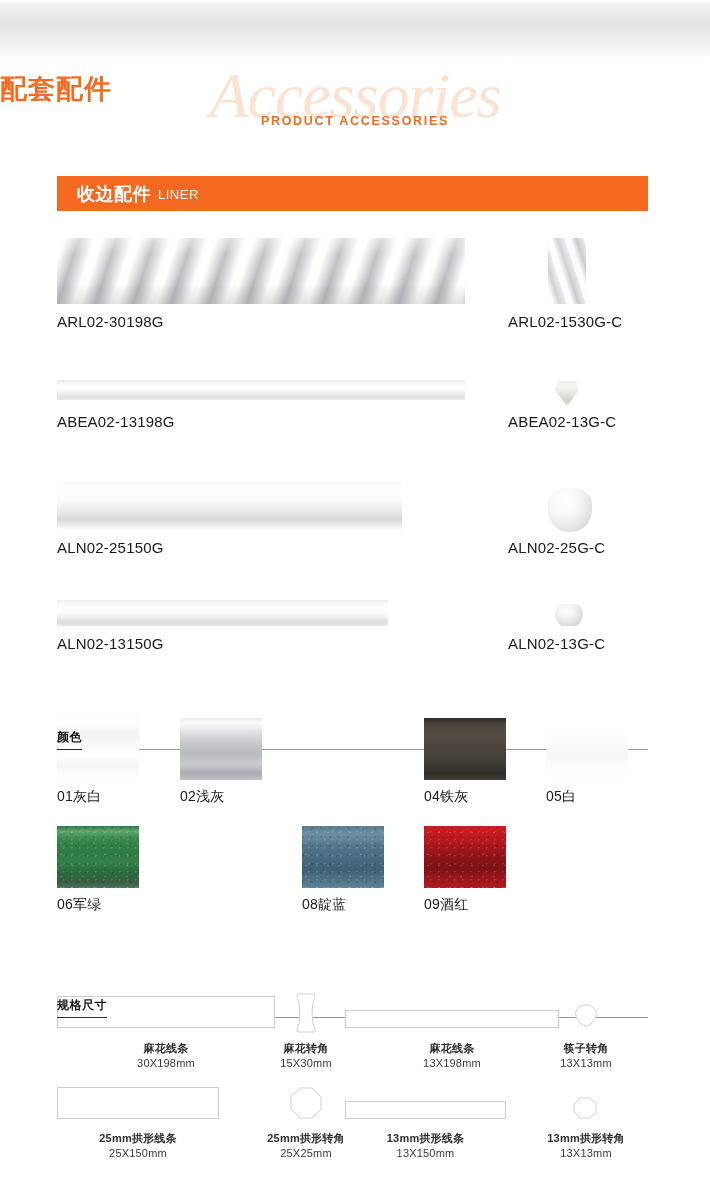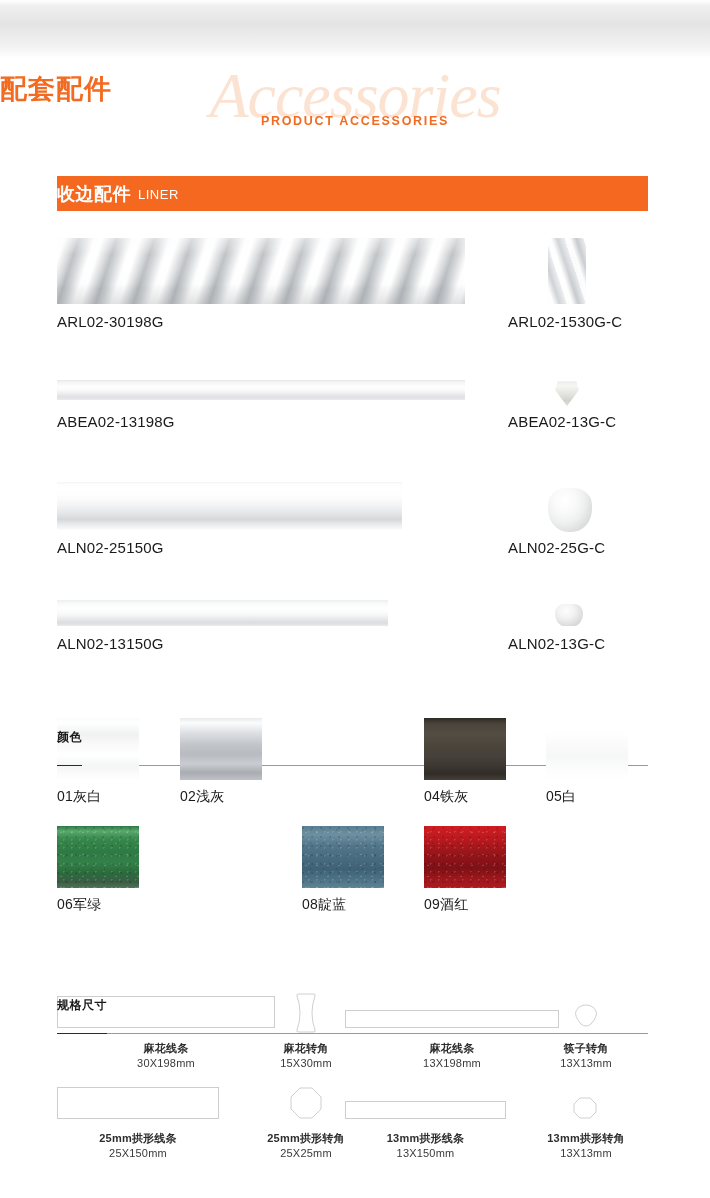--- a/index.html
+++ b/index.html
@@ -73,21 +73,21 @@
   }
 
   
   .section-bar {
     position: absolute;
     left: 57px; top: 176px;
     width: 591px; height: 35px;
     background: #f4691f;
     display: flex;
     align-items: center;
-    padding-left: 0;
+    padding-left: 20px;
   }
   .section-bar-cn {
     font-size: 18px;
     line-height: 22px;
     font-weight: bold;
     color: #ffffff;
     letter-spacing: 0.5px;
   }
   .section-bar-en {
     font-size: 13px;
@@ -210,21 +210,21 @@
   }
   .sub-head-label {
     font-size: 12px;
     line-height: 16px;
     font-weight: bold;
     color: #1a1a1a;
     letter-spacing: 0.5px;
     display: inline-block;
     position: relative;
     z-index: 2;
-    padding-bottom: 20px;
+    padding-bottom: 4px;
     border-bottom: 1.5px solid #2b2b2b;
     margin-top: 48px;
   }
   .sub-head-rule {
     position: absolute;
     left: 0; bottom: 0;
     width: 591px;
     height: 1px;
     background: #9a9a9a;
   }

